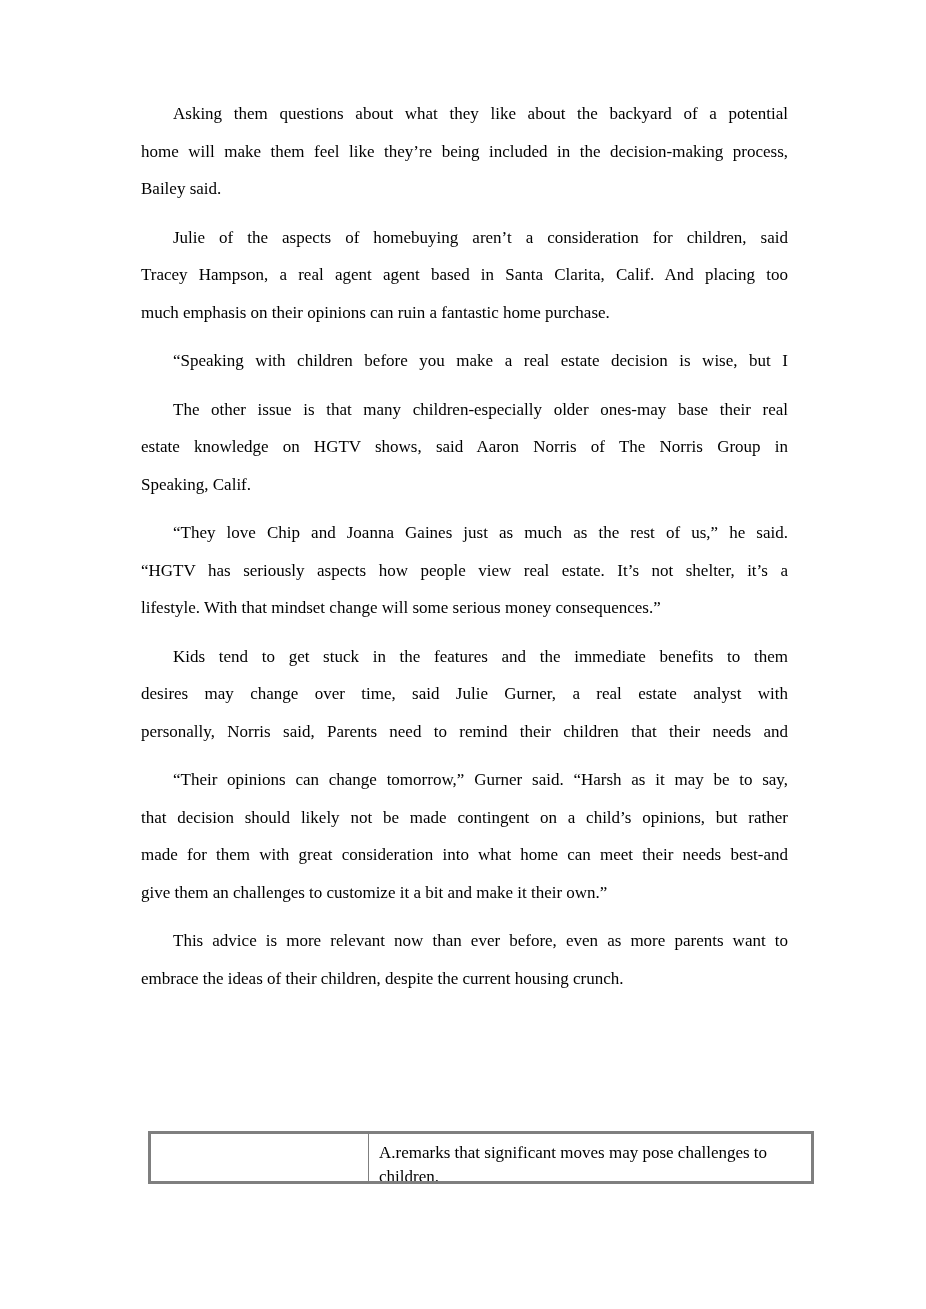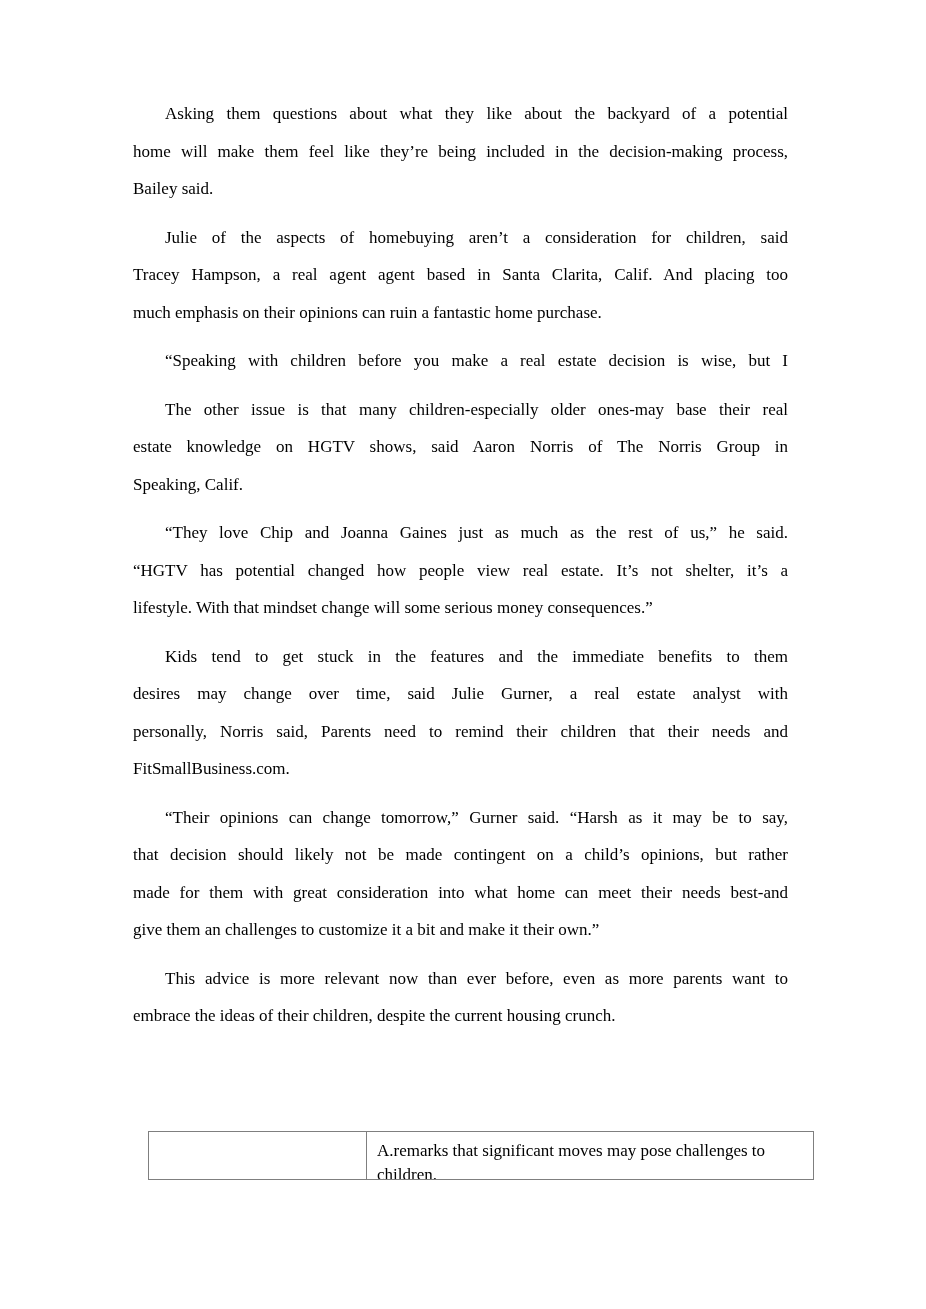--- a/index.html
+++ b/index.html
@@ -18,36 +18,36 @@
     overflow: hidden;
   }
   .article {
     position: absolute;
     left: 133px;
     top: 95px;
     width: 655px;
     font-size: 17px;
     line-height: 37.5px;
   }
-  .paragraph { margin: 0 0 11px 0; }
+  .paragraph { margin: 0 0 11px 8px; }
   .line {
     text-align: justify;
     text-align-last: justify;
   }
   .line.last {
     text-align: justify;
     text-align-last: left;
   }
   .line.first { text-indent: 32px; }
   .match-table {
     position: absolute;
     left: 148px;
     top: 1131px;
     width: 666px;
-    border: 1px solid #14b8a6;
+    border: 3px solid #14b8a6;
   }
   .match-table .trow {
     display: flex;
     height: 47px;
     overflow: hidden;
   }
   .match-table .cell { background: #ffffff; }
   .match-table .cell.left {
     width: 218px;
     flex: 0 0 218px;
@@ -79,28 +79,27 @@
       <div class="paragraph">
         <div class="line first">“Speaking with children before you make a real estate decision is wise, but I</div>
       </div>
       <div class="paragraph">
         <div class="line first">The other issue is that many children-especially older ones-may base their real</div>
         <div class="line">estate knowledge on HGTV shows, said Aaron Norris of The Norris Group in</div>
         <div class="line last">Speaking, Calif.</div>
       </div>
       <div class="paragraph">
         <div class="line first">“They love Chip and Joanna Gaines just as much as the rest of us,” he said.</div>
-        <div class="line">“HGTV has potential changed how people view real estate. It’s not shelter, it’s a</div>
+        <div class="line">“HGTV has seriously aspects how people view real estate. It’s not shelter, it’s a</div>
         <div class="line last">lifestyle. With that mindset change will some serious money consequences.”</div>
       </div>
       <div class="paragraph">
         <div class="line first">Kids tend to get stuck in the features and the immediate benefits to them</div>
         <div class="line">desires may change over time, said Julie Gurner, a real estate analyst with</div>
         <div class="line">personally, Norris said, Parents need to remind their children that their needs and</div>
-        <div class="line last">FitSmallBusiness.com.</div>
       </div>
       <div class="paragraph">
         <div class="line first">“Their opinions can change tomorrow,” Gurner said. “Harsh as it may be to say,</div>
         <div class="line">that decision should likely not be made contingent on a child’s opinions, but rather</div>
         <div class="line">made for them with great consideration into what home can meet their needs best-and</div>
         <div class="line last">give them an challenges to customize it a bit and make it their own.”</div>
       </div>
       <div class="paragraph">
         <div class="line first">This advice is more relevant now than ever before, even as more parents want to</div>
         <div class="line last">embrace the ideas of their children, despite the current housing crunch.</div>

